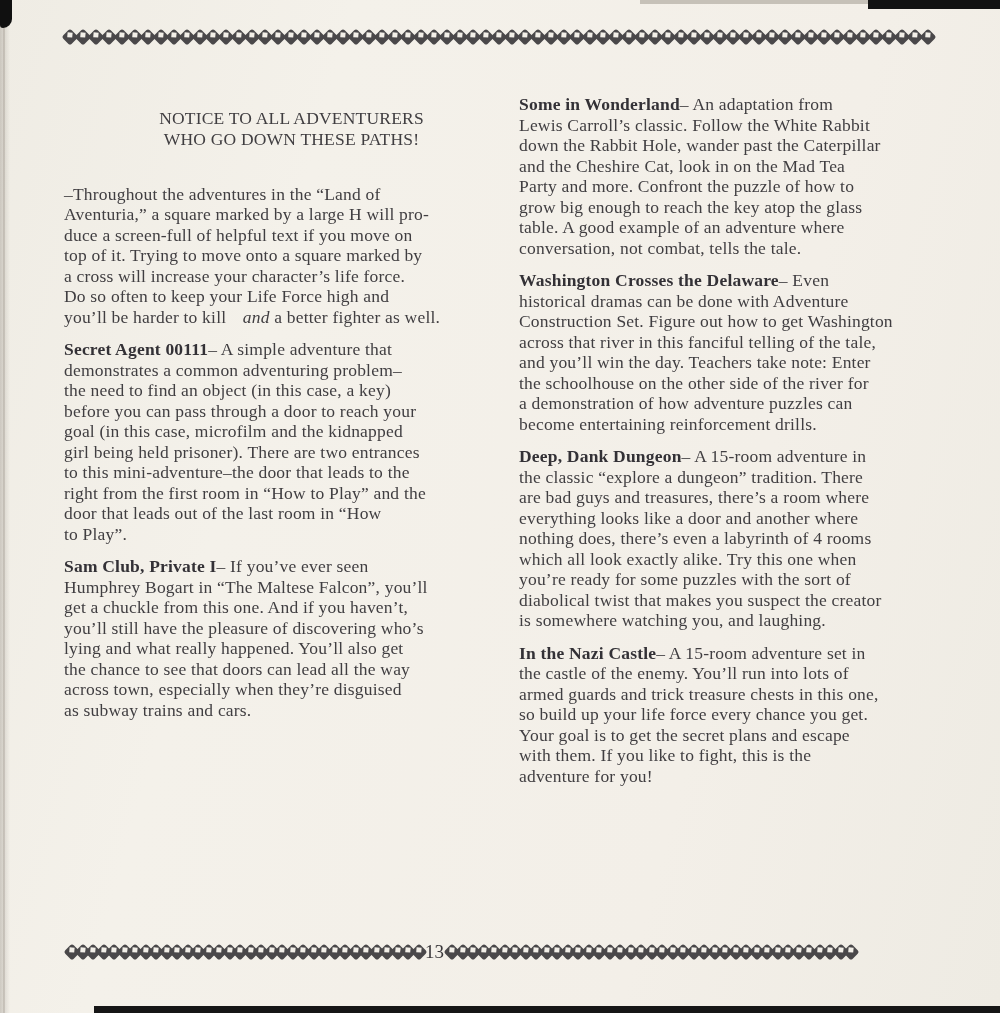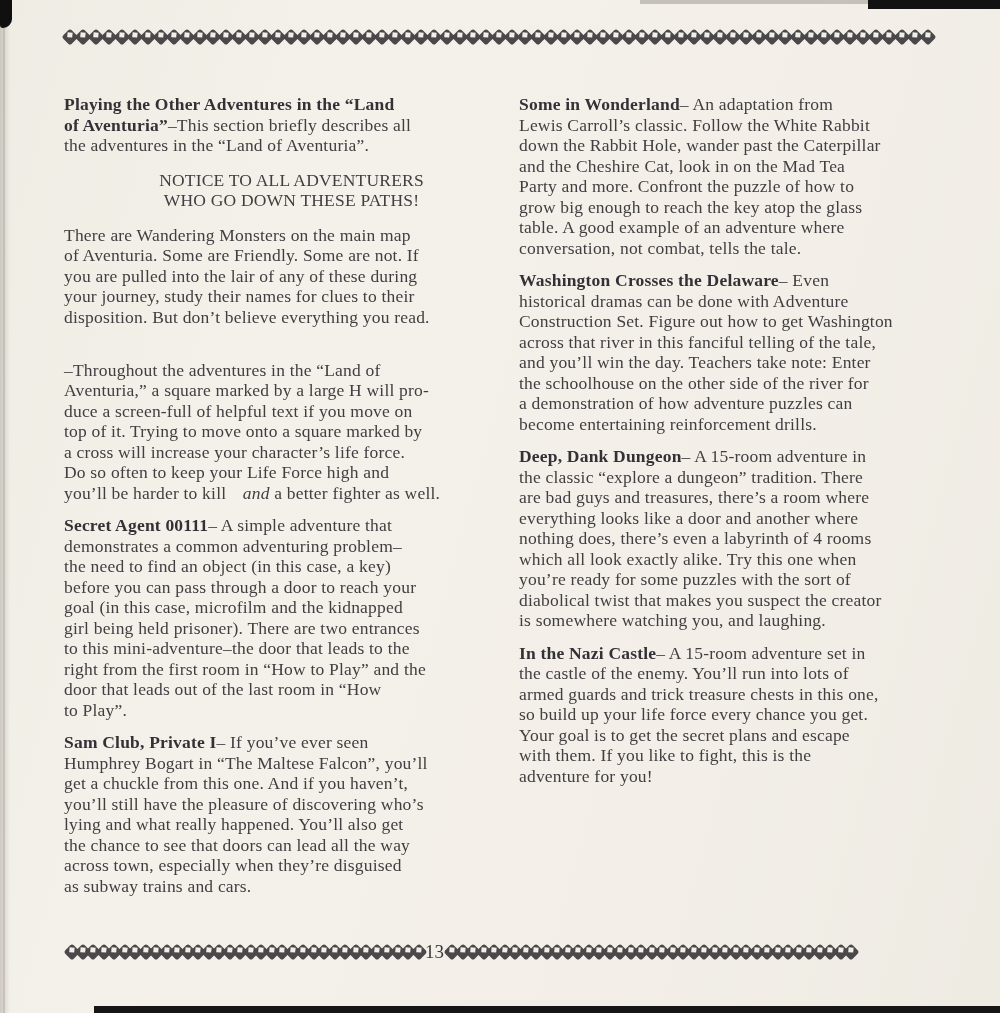--- a/index.html
+++ b/index.html
@@ -129,32 +129,24 @@
       <span class="link"></span>
       <span class="link"></span>
       <span class="link"></span>
       <span class="link"></span>
       <span class="link"></span>
       <span class="link"></span>
       <span class="link"></span>
     </div>
 
   <div class="col col-left">
-    <p class="para"><b>Playing the Other Adventures in the “Land
-of Aventuria”</b><span>–This section briefly describes all
-the adventures in the “Land of Aventuria”.</span></p>
 
     <p class="para notice">NOTICE TO ALL ADVENTURERS
 WHO GO DOWN THESE PATHS!</p>
 
-    <p class="para">There are Wandering Monsters on the main map
-of Aventuria. Some are Friendly. Some are not. If
-you are pulled into the lair of any of these during
-your journey, study their names for clues to their
-disposition. But don’t believe everything you read.</p>
 
     <p class="para"><span>
 –Throughout the adventures in the “Land of
 Aventuria,” a square marked by a large H will pro-
 duce a screen-full of helpful text if you move on
 top of it. Trying to move onto a square marked by
 a cross will increase your character’s life force.
 Do so often to keep your Life Force high and
 you’ll be harder to kill </span><i>and</i><span> a better fighter as well.</span></p>
 

